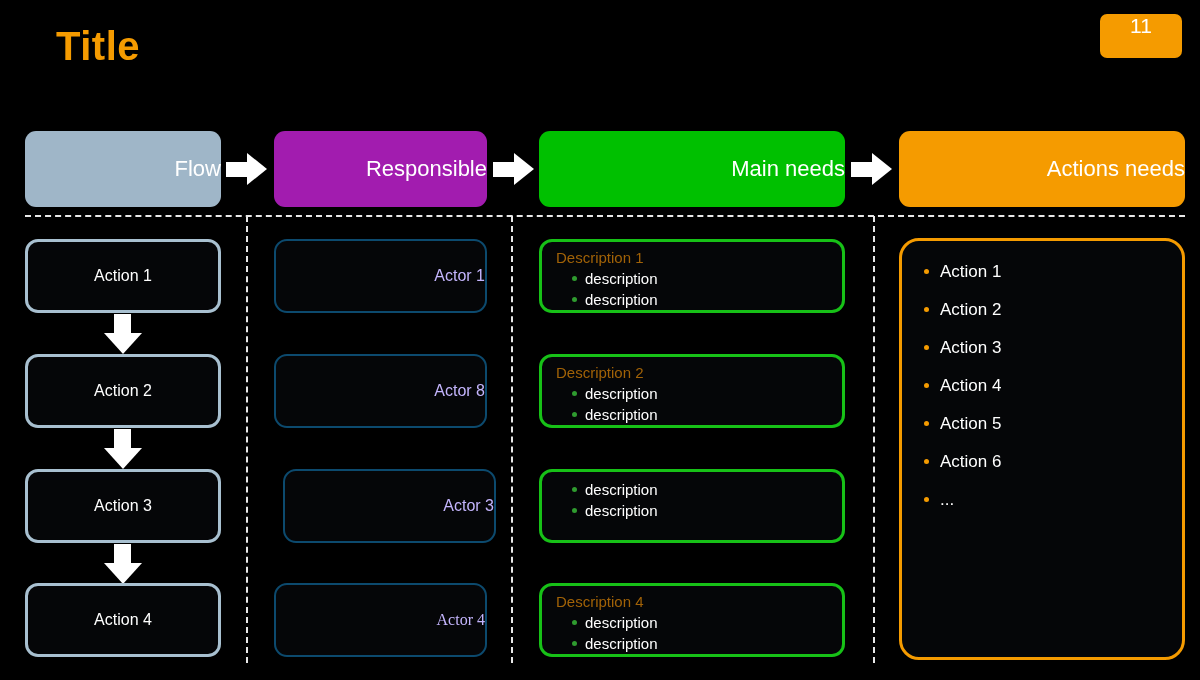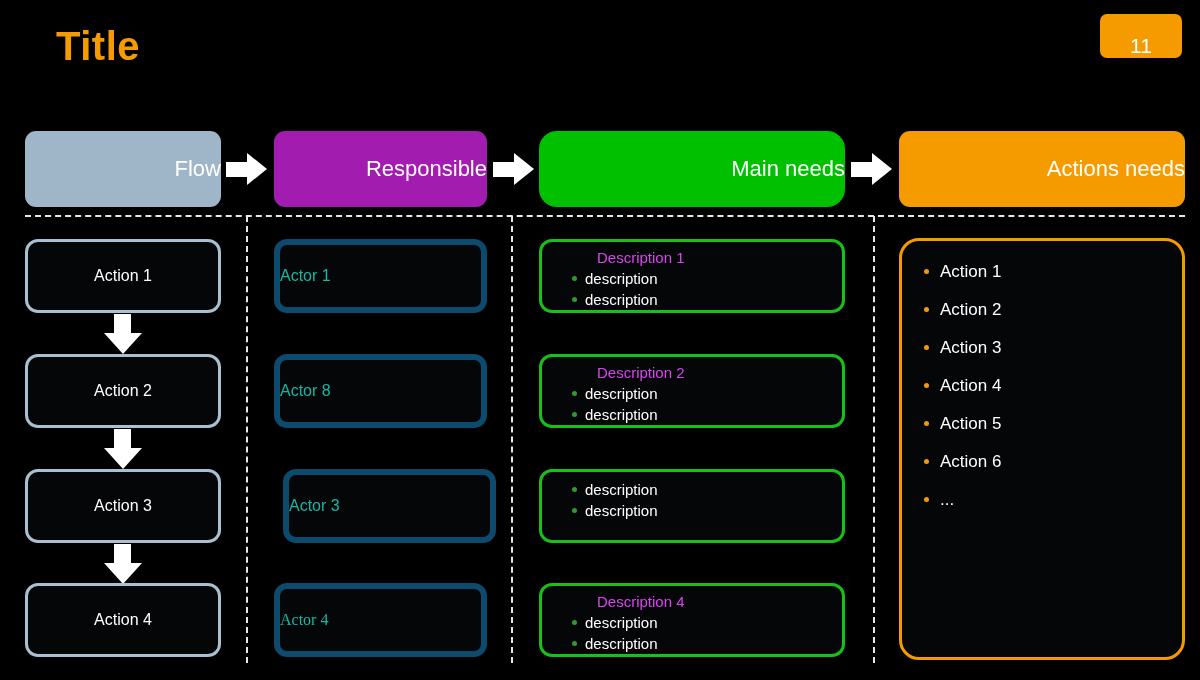--- a/index.html
+++ b/index.html
@@ -32,41 +32,41 @@
   
   #page-badge {
     position: absolute;
     right: 18px;
     top: 14px;
     width: 82px;
     height: 44px;
     background: #F59B00;
     border-radius: 7px;
     display: flex;
-    align-items: flex-end;
+    align-items: flex-start;
     justify-content: center;
     font-size: 21px;
     color: #ffffff;
   }
 
   
   .hdr {
     position: absolute;
     top: 131px;
     height: 76px;
     border-radius: 11px;
     display: flex;
     align-items: center;
     justify-content: flex-end;
     font-size: 22px;
     color: #ffffff;
   }
   #hdr-flow      { left: 25px;  width: 196px; background: #9FB6C8; }
   #hdr-resp      { left: 274px; width: 213px; background: #a21caf; }
-  #hdr-needs     { left: 539px; width: 306px; background: #00C000; border-radius: 18px; }
+  #hdr-needs     { left: 539px; width: 306px; background: #00C000; }
   #hdr-actions   { left: 899px; width: 286px; background: #F59B00; }
 
   
   .arrow-right {
     position: absolute;
     top: 153px;
     width: 41px;
     height: 33px;
   }
   #arrow-1 { left: 226px; }
@@ -153,28 +153,28 @@
     border-right: 19px solid transparent;
     border-top: 21px solid #ffffff;
   }
 
   
   .actor-box {
     position: absolute;
     left: 274px;
     width: 213px;
     height: 74px;
-    border: 6px solid #0c4a6e;
+    border: 2px solid #0c4a6e;
     border-radius: 13px;
     background: #050608;
     display: flex;
     align-items: center;
-    justify-content: flex-start;
+    justify-content: flex-end;
     font-size: 16px;
-    color: #14b8a6;
+    color: #c4b5fd;
   }
   .actor-box.r1 { top: 239px; }
   .actor-box.r2 { top: 354px; }
   .actor-box.r3 { top: 469px; margin-left: 9px; }
   .actor-box.r4 { top: 583px; font-family: Liberation Serif, serif; }
 
   
   .desc-box {
     position: absolute;
     left: 539px;
@@ -185,23 +185,22 @@
     background: #050608;
     padding: 7px 0 0 14px;
   }
   .desc-box.r1 { top: 239px; }
   .desc-box.r2 { top: 354px; }
   .desc-box.r3 { top: 469px; }
   .desc-box.r4 { top: 583px; }
 
   .desc-title {
     font-size: 15px;
-    color: #d946ef;
+    color: #a16207;
     line-height: 1.25;
-    margin-left: 41px;
   }
   .desc-list { list-style: none; margin: 0; padding: 0 8px 0 16px; }
   .desc-list li {
     font-size: 15px;
     color: #ffffff;
     line-height: 1.4;
     position: relative;
     padding-left: 13px;
   }
   .desc-list li::before {

